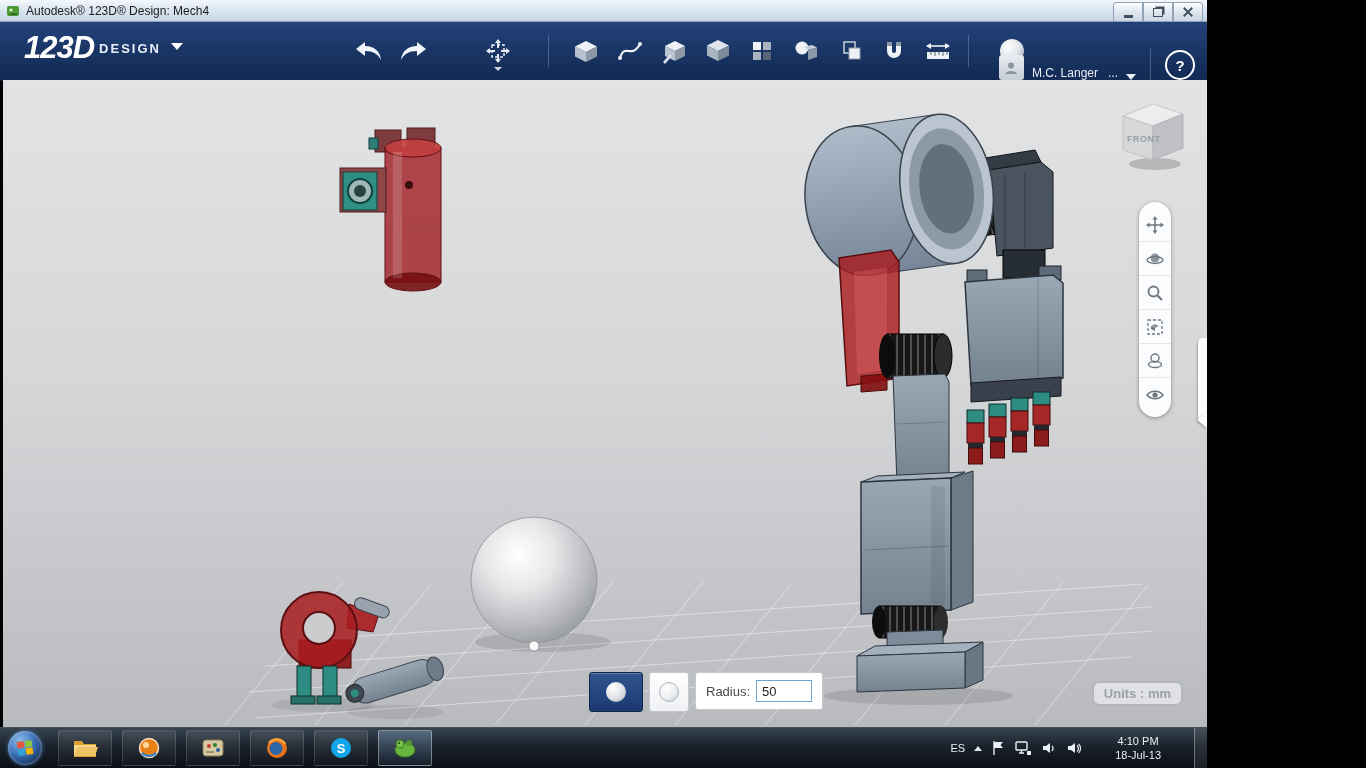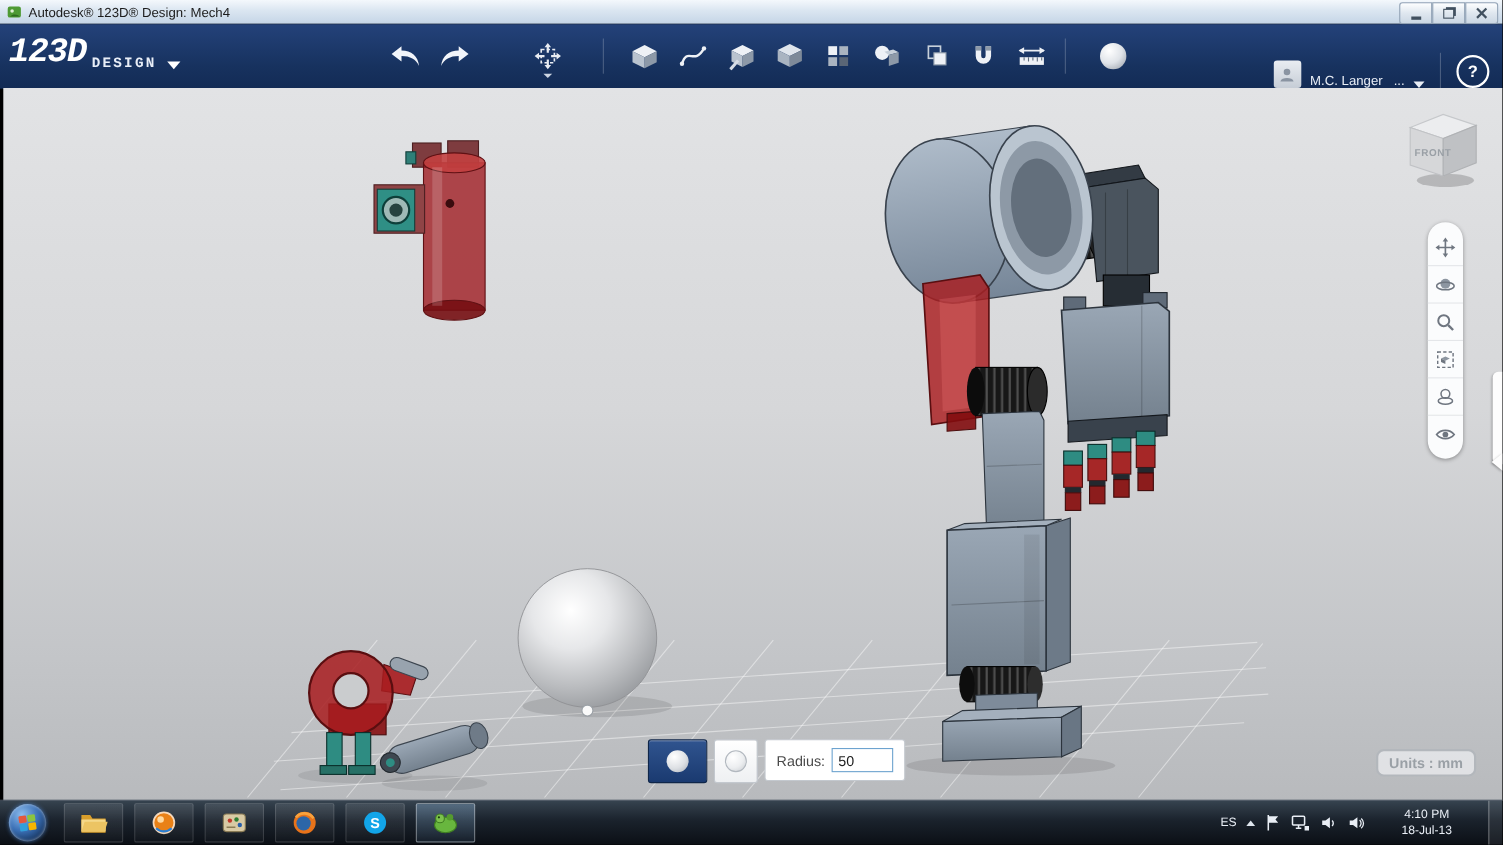--- a/index.html
+++ b/index.html
@@ -1,17 +1,17 @@
 <!DOCTYPE html>
 <html><head>
 <meta charset="utf-8">
 <style>
   html,body{margin:0;padding:0;}
   body{width:1366px;height:768px;overflow:hidden;font-family:"Liberation Sans",sans-serif;background:#000;}
-  .app{position:relative;width:1366px;height:768px;overflow:hidden;}
+  .app{position:relative;width:1207px;height:768px;overflow:hidden;}
 
   
   .titlebar{position:absolute;top:0;left:0;right:0;height:22px;
     background:linear-gradient(#f4f8fc,#dbe6f1 45%,#c6d6e7);
     border-bottom:1px solid #8fa0b5;display:flex;align-items:center;padding:0 6px;box-sizing:border-box;}
   .title-ico{width:14px;height:14px;margin-right:6px;display:inline-block;}
   .title-text{font-size:12px;color:#1c1c1c;}
   .win-btns{position:absolute;right:4px;top:2px;display:flex;}
   .win-btn{width:28px;height:18px;border:1px solid #93a3b6;background:linear-gradient(#fdfeff,#dfe7ef 50%,#cbd7e4);
     display:flex;align-items:center;justify-content:center;position:relative;cursor:pointer;}
@@ -22,21 +22,21 @@
   .g-close{position:relative;width:10px;height:10px;}
   .g-close::before,.g-close::after{content:"";position:absolute;left:4px;top:-1px;width:2px;height:12px;background:#41505f;}
   .g-close::before{transform:rotate(45deg);}
   .g-close::after{transform:rotate(-45deg);}
 
   
   .toolbar{position:absolute;top:22px;left:0;right:0;height:58px;
     background:linear-gradient(#234176,#17336א5f 0%,#1b3668);
     background:linear-gradient(#24427a,#17325f 65%,#132b55);
     border-bottom:1px solid #0c1f3e;}
-  .logo{position:absolute;left:8px;top:8px;display:flex;align-items:flex-end;color:#fff;font-family:Liberation Mono, monospace;}
+  .logo{position:absolute;left:24px;top:8px;display:flex;align-items:center;color:#fff;}
   .logo-main{font-size:31px;font-weight:bold;letter-spacing:-1px;font-style:italic;}
   .logo-sub{font-size:13px;letter-spacing:2px;margin-left:5px;font-weight:bold;color:#e8eef7;}
   .logo-caret{width:0;height:0;margin-left:10px;border-left:6px solid transparent;border-right:6px solid transparent;
     border-top:7px solid #fff;position:relative;top:-2px;cursor:pointer;}
   .tb-cluster{position:absolute;top:0;height:58px;display:flex;align-items:center;}
   .tb-btn{width:40px;height:44px;display:flex;align-items:center;justify-content:center;cursor:pointer;border-radius:3px;position:relative;}
   .tb-caret-sm{position:absolute;bottom:2px;left:50%;margin-left:-4px;width:0;height:0;
     border-left:4px solid transparent;border-right:4px solid transparent;border-top:4px solid #cdd6e3;}
   .tb-sep{position:absolute;top:13px;width:1px;height:32px;background:rgba(255,255,255,.22);}
   .sphere-ico{width:24px;height:24px;border-radius:50%;

